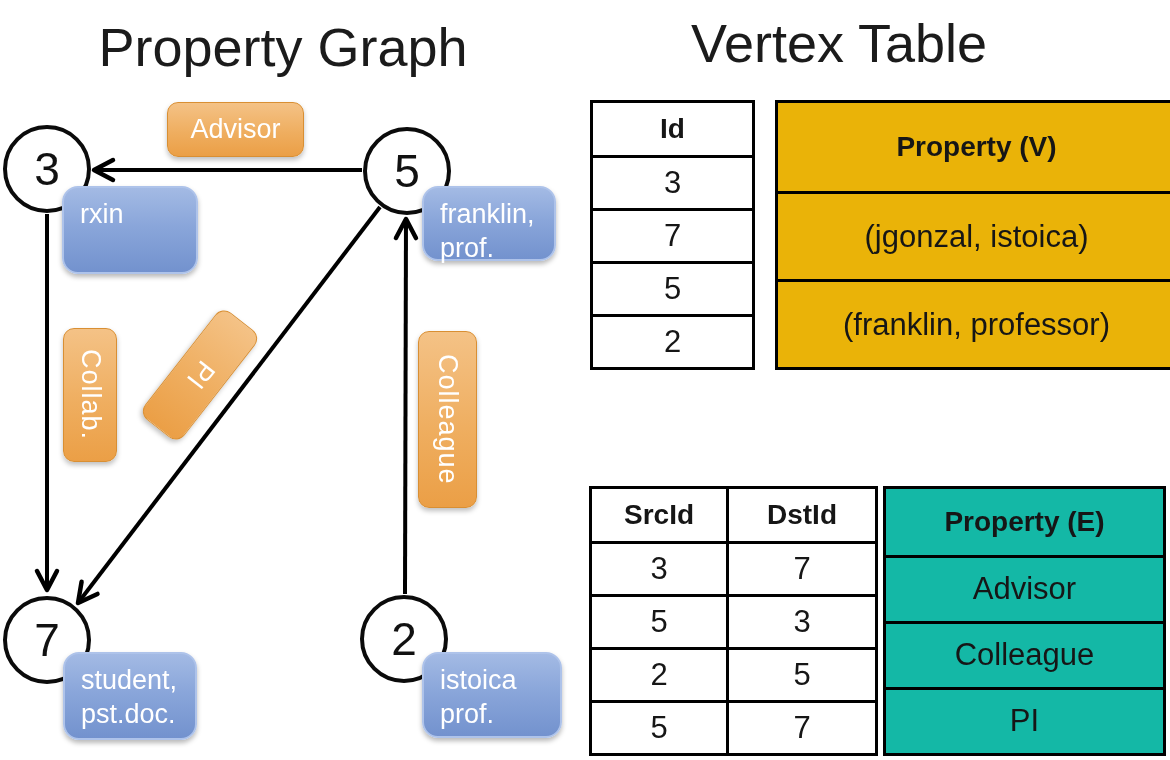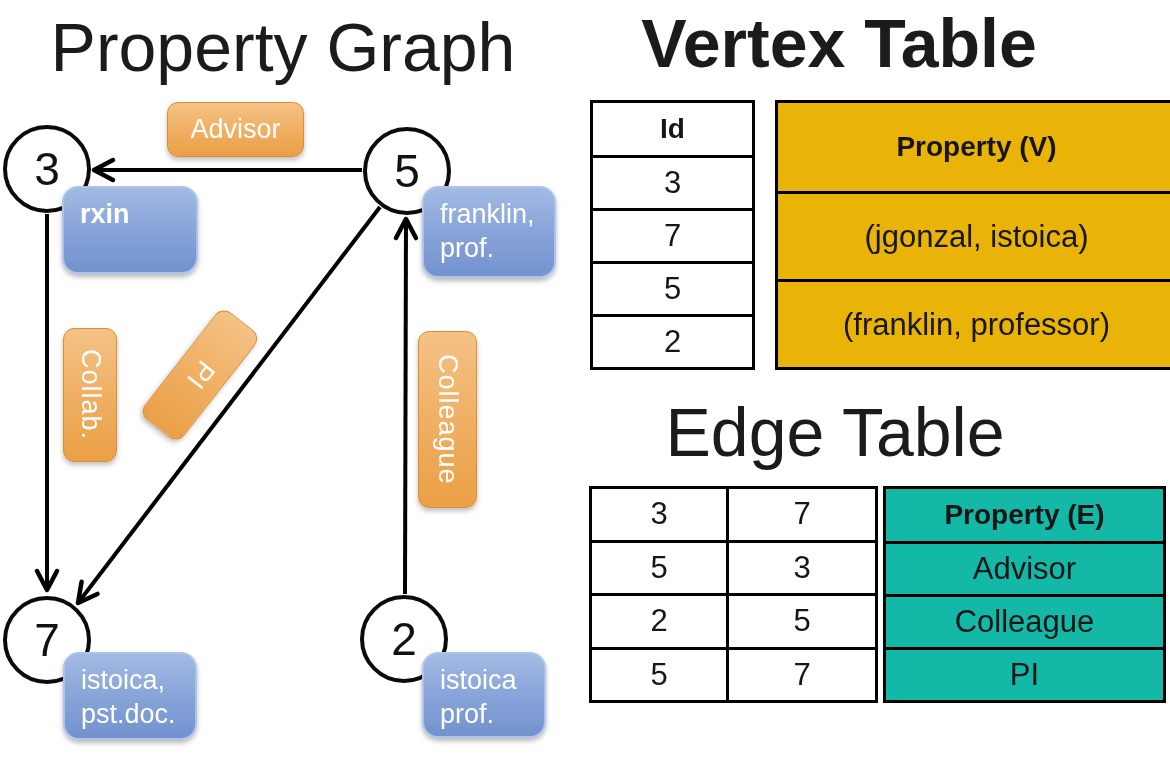--- a/index.html
+++ b/index.html
@@ -2,25 +2,25 @@
 <html><head>
 <meta charset="utf-8">
 <style>
   html,body { margin:0; padding:0; background:#fff; }
   .canvas {
     position:relative; width:1170px; height:760px; background:#ffffff;
     font-family:"Liberation Sans", sans-serif; overflow:hidden;
     -webkit-font-smoothing:antialiased;
   }
   .big-title {
-    position:absolute; text-align:center; font-size:68px; line-height:58px;
+    position:absolute; text-align:center; font-size:54px; line-height:58px;
     color:#1b1b1b; letter-spacing:0px; font-weight:400;
   }
   #pg-title { left:33px; top:18px; width:500px; }
-  #vt-title { left:583px; top:14px; width:512px;font-weight:bold; }
+  #vt-title { left:583px; top:14px; width:512px; }
   #et-title { left:580px; top:403px; width:510px; }
 
   
   .gnode {
     position:absolute; width:88px; height:88px; box-sizing:border-box;
     border:4px solid #0b0b0b; border-radius:50%; background:#ffffff;
     display:flex; align-items:center; justify-content:center;
     font-size:46px; color:#111; z-index:2;
   }
   
@@ -46,24 +46,24 @@
   .pill.vert span { writing-mode:vertical-rl; letter-spacing:1px; }
   #pill-advisor  { left:167px; top:102px; width:137px; height:55px; }
   #pill-collab   { left:63px;  top:328px; width:54px;  height:134px; }
   #pill-colleague{ left:418px; top:331px; width:59px;  height:177px; }
   #pill-pi       { left:175px; top:307px; width:50px;  height:136px; transform:rotate(38deg); }
 
   #node-3 { left:3px;   top:125px; }
   #node-5 { left:363px; top:127px; }
   #node-7 { left:3px;   top:596px; }
   #node-2 { left:360px; top:595px; }
-  #vbox-rxin     { left:62px;  top:186px; width:136px; height:88px;font-weight:bold; }
-  #vbox-franklin { left:422px; top:186px; width:134px; height:92px; }
+  #vbox-rxin     { left:62px;  top:186px; width:136px; height:88px; }
+  #vbox-franklin { left:422px; top:186px; width:134px; height:75px; }
   #vbox-jgonzal  { left:63px;  top:652px; width:134px; height:88px; }
-  #vbox-istoica  { left:422px; top:652px; width:124px; height:86px; }
+  #vbox-istoica  { left:422px; top:652px; width:140px; height:86px; }
 
   .edges-layer { position:absolute; left:0; top:0; width:1170px; height:760px; z-index:1; }
 
   
   .tbl-wrap { position:absolute; display:flex; }
   #vt-wrap { left:590px; top:100px; gap:20px; }
   #et-wrap { left:589px; top:486px; }
   #et-gap  { width:5px; }
   table { border-collapse:collapse; table-layout:fixed; }
   th, td {
@@ -80,21 +80,20 @@
   #et-src-dst th:first-child, #et-src-dst td:first-child { width:134px; }
   #et-prop { width:283px; }
 </style>
 </head>
 <body>
 
 <div class="canvas">
 
   <div class="big-title" id="pg-title">Property Graph</div>
   <div class="big-title" id="vt-title">Vertex Table</div>
-  <div class="big-title" id="et-title">Edge Table</div>
 
   <svg class="edges-layer" viewBox="0 0 1170 760">
     <defs>
       <marker id="ah" markerUnits="userSpaceOnUse" markerWidth="30" markerHeight="30" refX="23" refY="14" orient="auto">
         <path d="M4,4 L23,14 L4,24" fill="none" stroke="#000" stroke-width="4.5" stroke-linecap="round" stroke-linejoin="round"></path>
       </marker>
     </defs>
     <line x1="362" y1="170" x2="94" y2="170" stroke="#000" stroke-width="4" marker-end="url(#ah)"></line>
     <line x1="47" y1="214" x2="47" y2="590" stroke="#000" stroke-width="4" marker-end="url(#ah)"></line>
     <line x1="380" y1="207" x2="78" y2="603" stroke="#000" stroke-width="4" marker-end="url(#ah)"></line>
@@ -115,21 +114,21 @@
     </div>
 
   <div class="vbox" id="vbox-rxin">
     <span>rxin</span>
   </div>
   <div class="vbox" id="vbox-franklin">
     <span>franklin,</span>
     <span>prof.</span>
   </div>
   <div class="vbox" id="vbox-jgonzal">
-    <span>istoica,</span>
+    <span>student,</span>
     <span>pst.doc.</span>
   </div>
   <div class="vbox" id="vbox-istoica">
     <span>istoica</span>
     <span>prof.</span>
   </div>
 
   <div class="pill" id="pill-advisor">
     <span>Advisor</span>
   </div>
@@ -174,20 +173,24 @@
       <tr>
             <td>(franklin, professor)</td>
           </tr>
     </tbody>
       </table>
   </div>
 
   <div class="tbl-wrap" id="et-wrap">
     <table id="et-src-dst">
       <tbody>
+          <tr>
+        <th>SrcId</th>
+        <th>DstId</th>
+      </tr>
       <tr>
         <td>3</td>
         <td>7</td>
       </tr>
       <tr>
         <td>5</td>
         <td>3</td>
       </tr>
       <tr>
         <td>2</td>

